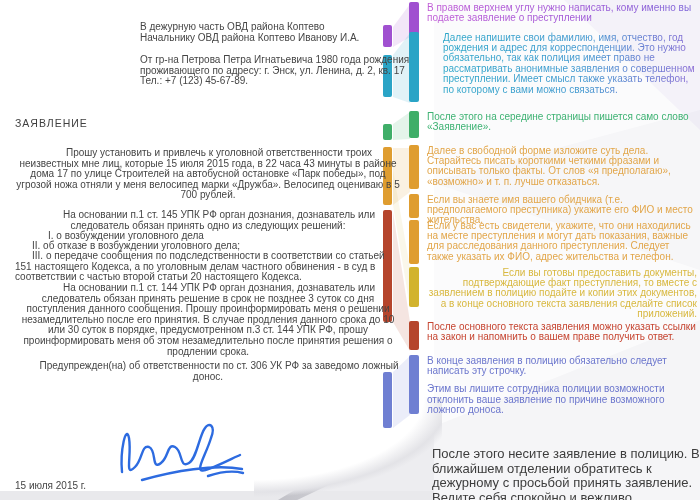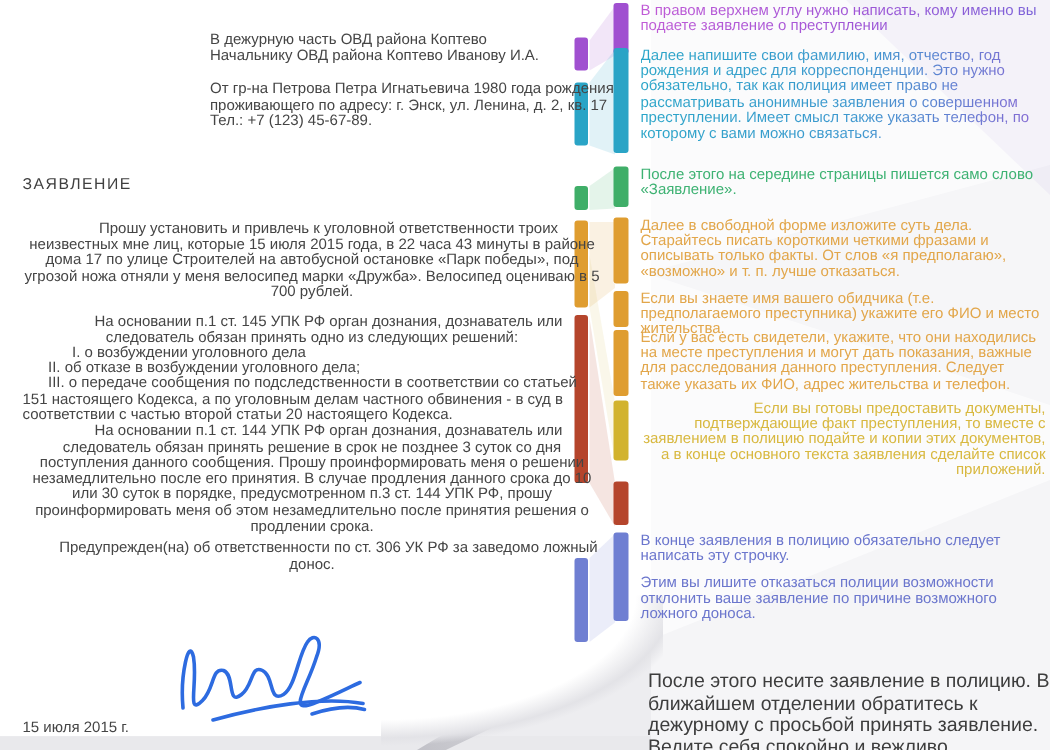--- a/index.html
+++ b/index.html
@@ -121,21 +121,21 @@
     <path d="M96,58 C108,54 120,52 131,55"></path>
   </g>
 </svg>
 
 <div class="ann" style="top:2px">
   <div class="bar" style="height: 34px; background: rgb(160, 80, 208);"></div>
   <div class="ann-text grad1" style="color: rgb(168, 90, 213);">В правом верхнем углу нужно написать, кому именно вы подаете заявление о преступлении</div>
 </div>
 <div class="ann" style="top:32px">
   <div class="bar" style="height: 70px; background: rgb(42, 164, 198);"></div>
-  <div class="ann-text grad2" style="color: rgb(47, 163, 200);">Далее напишите свои фамилию, имя, отчество, год рождения и адрес для корреспонденции. Это нужно обязательно, так как полиция имеет право не рассматривать анонимные заявления о совершенном преступлении. Имеет смысл также указать телефон, по которому с вами можно связаться.</div>
+  <div class="ann-text grad2" style="color: rgb(47, 163, 200); margin-left: 16px;">Далее напишите свои фамилию, имя, отчество, год рождения и адрес для корреспонденции. Это нужно обязательно, так как полиция имеет право не рассматривать анонимные заявления о совершенном преступлении. Имеет смысл также указать телефон, по которому с вами можно связаться.</div>
 </div>
 <div class="ann" style="top:111px">
   <div class="bar" style="height: 27px; background: rgb(63, 174, 104);"></div>
   <div class="ann-text" style="color: rgb(62, 178, 115);">После этого на середине страницы пишется само слово «Заявление».</div>
 </div>
 <div class="ann" style="top:145px">
   <div class="bar" style="height: 44px; background: rgb(223, 157, 48);"></div>
   <div class="ann-text" style="color: rgb(226, 166, 74);">Далее в свободной форме изложите суть дела. Старайтесь писать короткими четкими фразами и описывать только факты. От слов «я предполагаю», «возможно» и т. п. лучше отказаться.</div>
 </div>
 <div class="ann" style="top:194px">
@@ -145,22 +145,23 @@
 <div class="ann" style="top:220px">
   <div class="bar" style="height: 44px; background: rgb(223, 157, 48);"></div>
   <div class="ann-text" style="color: rgb(226, 166, 74);">Если у вас есть свидетели, укажите, что они находились на месте преступления и могут дать показания, важные для расследования данного преступления. Следует также указать их ФИО, адрес жительства и телефон.</div>
 </div>
 <div class="ann" style="top:267px">
   <div class="bar" style="height: 40px; background: rgb(210, 179, 46);"></div>
   <div class="ann-text" style="color: rgb(216, 184, 63); text-align: right;">Если вы готовы предоставить документы, подтверждающие факт преступления, то вместе с заявлением в полицию подайте и копии этих документов, а в конце основного текста заявления сделайте список приложений.</div>
 </div>
 <div class="ann" style="top:321px">
   <div class="bar" style="height: 29px; background: rgb(181, 69, 44);"></div>
+  <div class="ann-text" style="color: rgb(198, 69, 49);">После основного текста заявления можно указать ссылки на закон и напомнить о вашем праве получить ответ.</div>
 </div>
 <div class="ann" style="top:355px">
   <div class="bar" style="height: 59px; background: rgb(111, 127, 210);"></div>
   <div class="ann-text" style="color: rgb(107, 118, 205);">
     <p>В конце заявления в полицию обязательно следует написать эту строчку.</p>
-    <p>Этим вы лишите отказаться полиции возможности отклонить ваше заявление по причине возможного ложного доноса.</p>
+    <p>Этим вы лишите сотрудника полиции возможности отклонить ваше заявление по причине возможного ложного доноса.</p>
   </div>
 </div>
 
 <div class="footer-note">После этого несите заявление в полицию. В ближайшем отделении обратитесь к дежурному с просьбой принять заявление. Ведите себя спокойно и вежливо.</div>
 
 </body></html>

